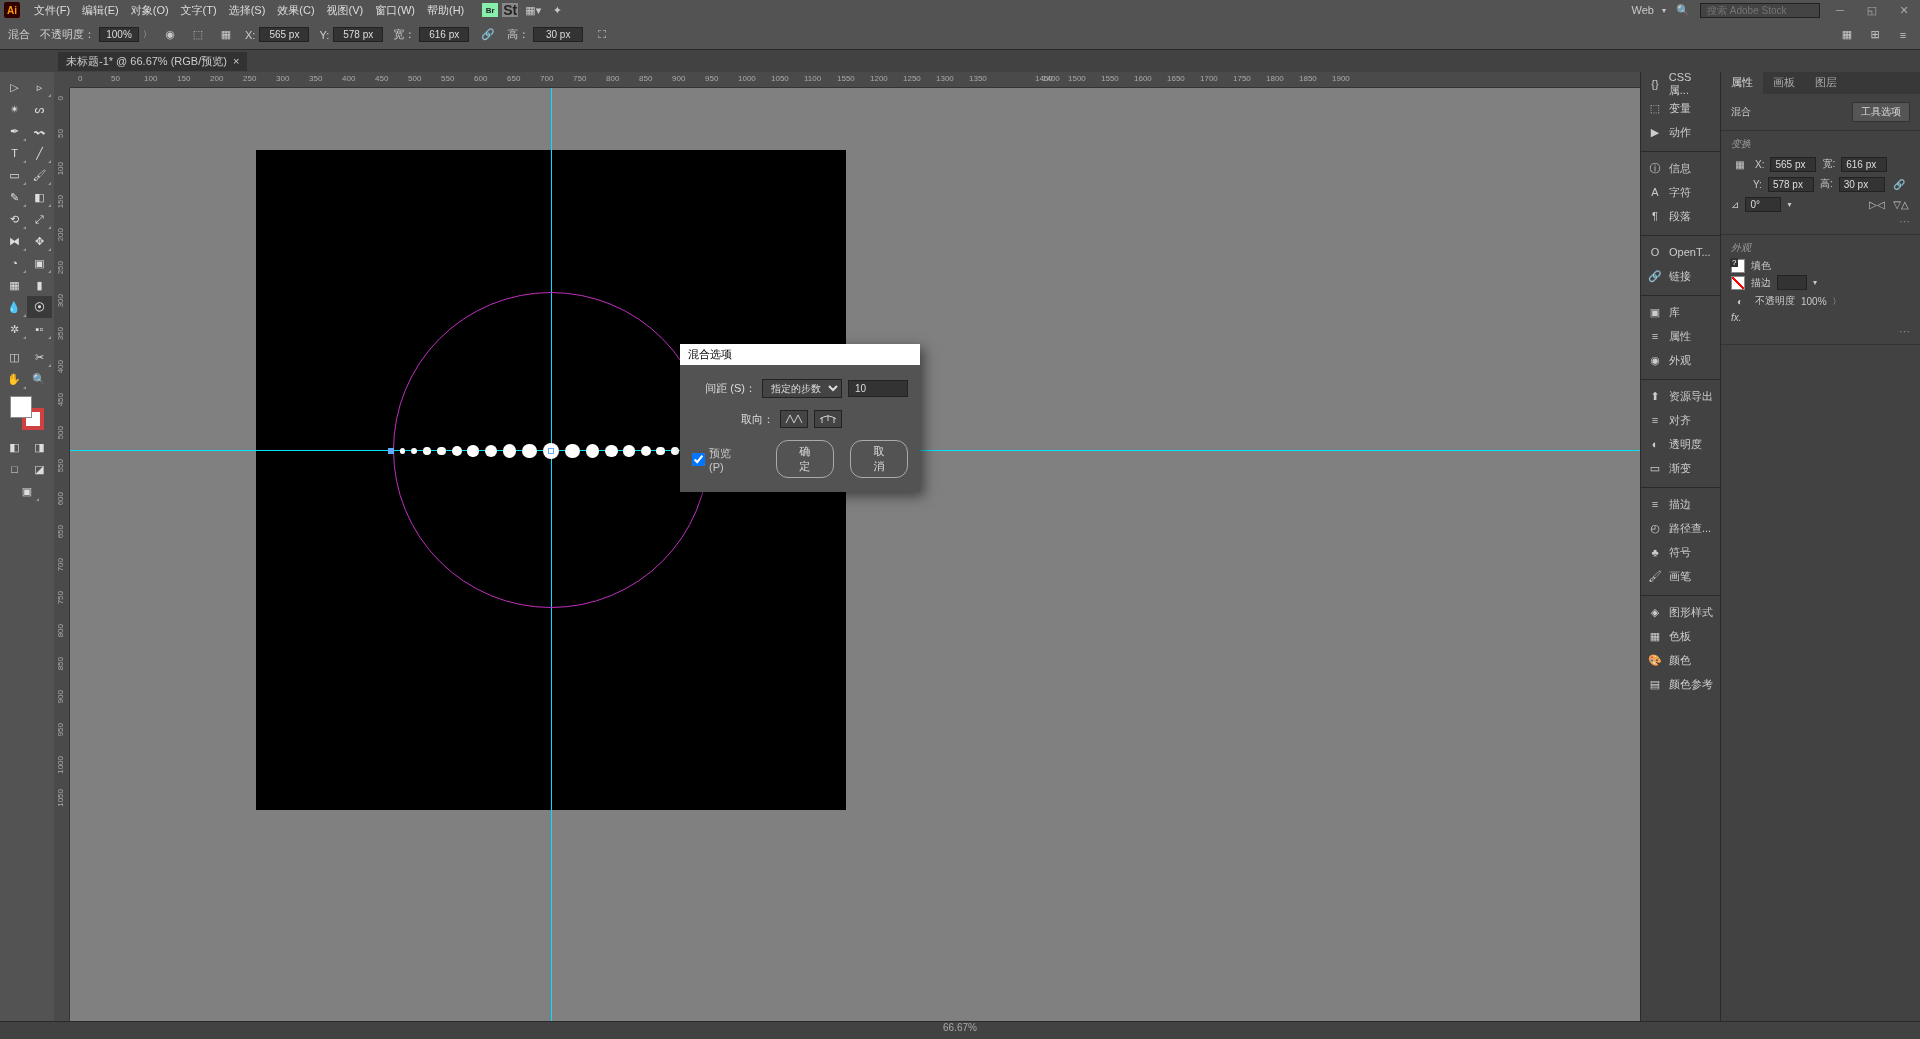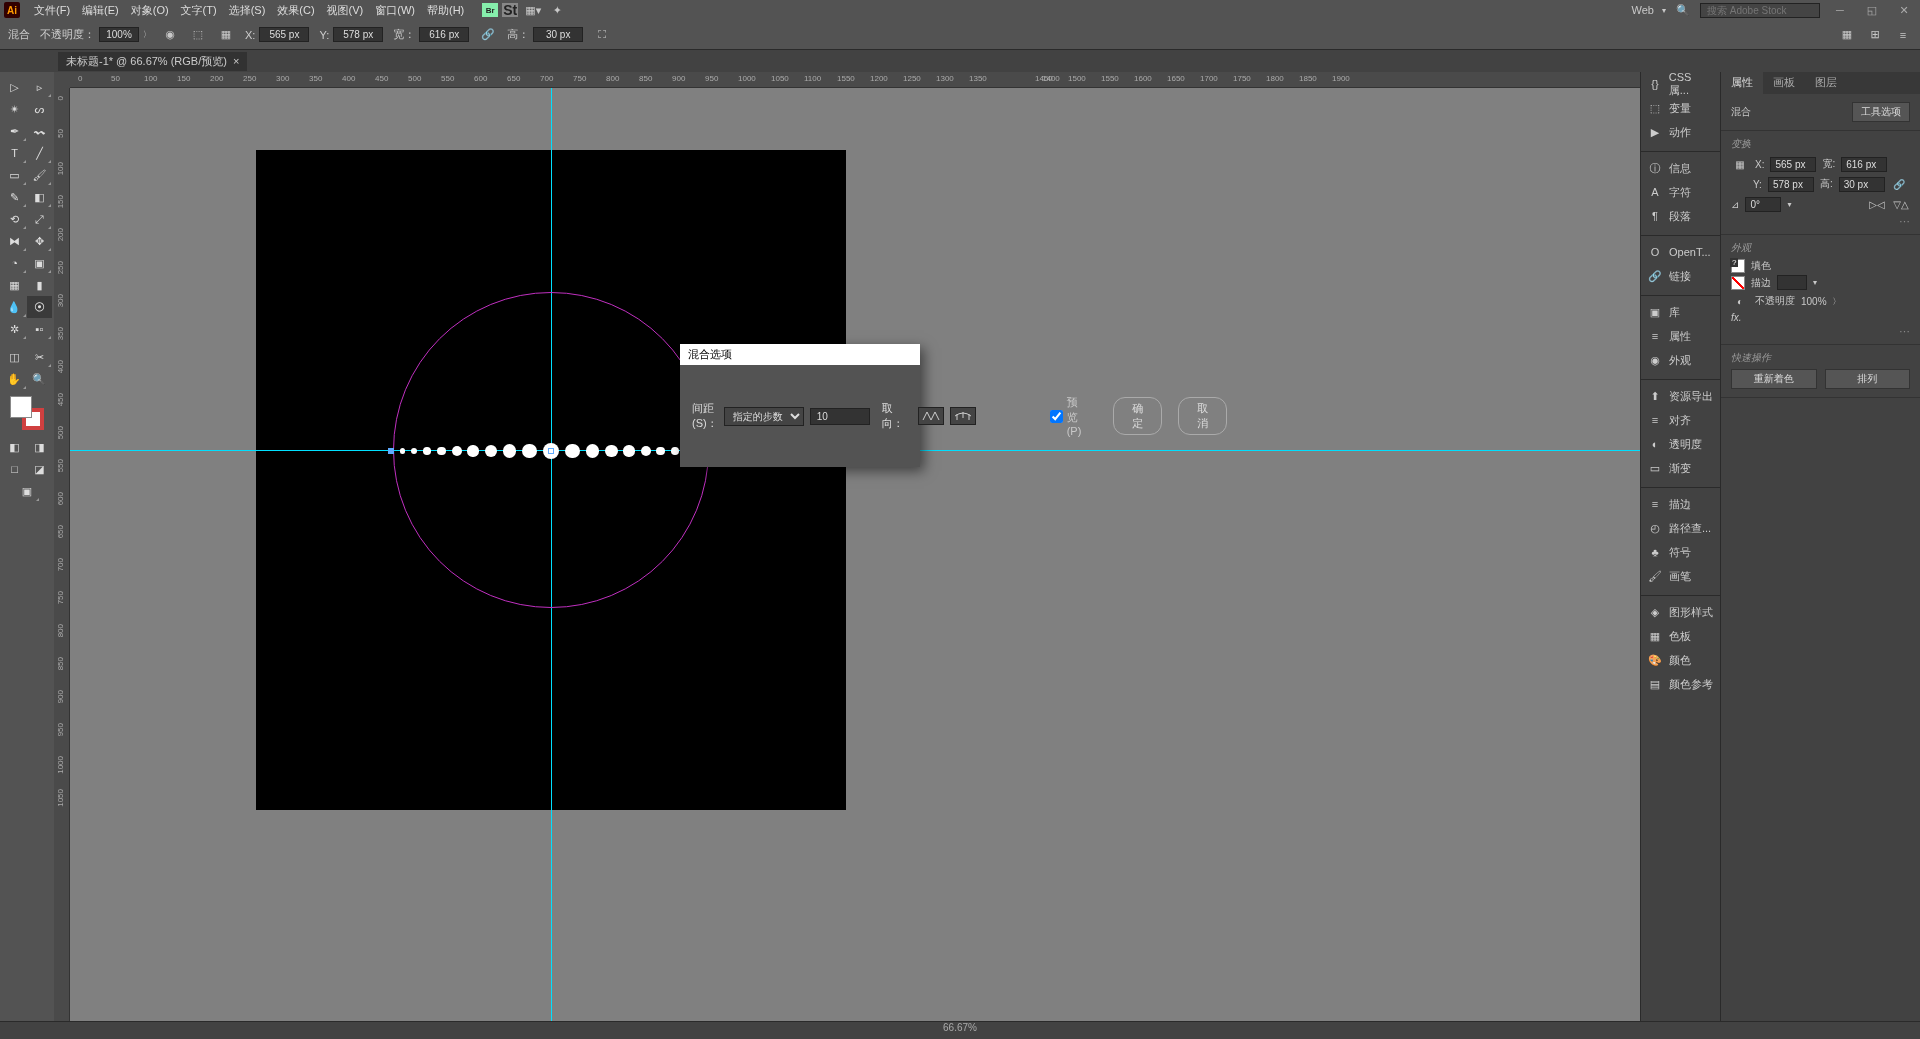--- a/index.html
+++ b/index.html
@@ -48,21 +48,21 @@
 .prop-tab { padding: 3px 10px; cursor: pointer; color: #aaa; font-size: 11px; }
 .prop-tab.active { background: #424242; color: #ddd; }
 .prop-section { padding: 6px 10px; border-bottom: 1px solid #333; }
 .prop-label { font-size: 10px; color: #999; margin-bottom: 4px; font-style: italic; }
 .prop-row { display: flex; align-items: center; gap: 6px; margin: 2px 0; font-size: 10px; }
 .prop-input { background: #333; border: 1px solid #222; color: #ddd; padding: 1px 4px; width: 46px; font-size: 10px; }
 .prop-btn { background: #555; border: 1px solid #333; padding: 2px 8px; cursor: pointer; color: #ddd; font-size: 10px; }
 .statusbar { position: absolute; bottom: 0; left: 0; right: 0; height: 18px; background: #424242; display: flex; align-items: center; padding: 0 8px; gap: 10px; font-size: 10px; color: #aaa; border-top: 1px solid #2a2a2a; flex-direction: column; }
 .dialog { position: absolute; left: 680px; top: 344px; width: 240px; background: #535353; box-shadow: 4px 4px 12px rgba(0,0,0,0.5); }
 .dialog-title { background: #fff; color: #000; padding: 3px 8px; font-size: 11px; }
-.dialog-body { padding: 30px 12px; display: flex; flex-direction: row; gap: 12px; }
+.dialog-body { padding: 14px 12px; display: flex; flex-direction: column; gap: 12px; }
 .dialog-row { display: flex; align-items: center; gap: 6px; font-size: 11px; color: #ddd; justify-content: flex-end; }
 .dialog-select { background: #444; border: 1px solid #222; color: #ddd; padding: 2px 4px; font-size: 10px; }
 .dialog-num { background: #333; border: 1px solid #222; color: #ddd; padding: 2px 6px; width: 60px; font-size: 10px; }
 .dialog-btns { display: flex; align-items: center; gap: 16px; }
 .dialog-btn { border: 1px solid #aaa; background: transparent; border-radius: 12px; padding: 3px 18px; cursor: pointer; color: #ddd; font-size: 11px; }
 .orient-btn { background: #444; border: 1px solid #222; width: 28px; height: 18px; display: flex; align-items: center; justify-content: center; cursor: pointer; }
 .swatch { width: 20px; height: 20px; border: 1px solid #888; }
 .fill-stroke { position: relative; width: 34px; height: 34px; margin: 6px auto; }
 .fill-sw { position: absolute; top: 0; left: 0; width: 22px; height: 22px; background: #fff; border: 1px solid #888; }
 .stroke-sw { position: absolute; bottom: 0; right: 0; width: 22px; height: 22px; background: #fff; border: 4px solid #000; }
@@ -475,27 +475,20 @@
           <span class="ctrl-ico">◐</span>
           <span>不透明度</span>
           <span>100%</span>
           <span style="font-size:8px">〉</span>
         </div>
       <div class="prop-row">
           <span style="font-style:italic">fx.</span>
         </div>
       <div style="text-align:right;color:#888">⋯</div>
     </div>
-    <div class="prop-section">
-      <div class="prop-label">快速操作</div>
-      <div class="prop-row" style="gap:8px">
-        <button class="prop-btn" style="flex:1">重新着色</button>
-        <button class="prop-btn" style="flex:1">排列</button>
-      </div>
-    </div>
   </div>
 </div>
 
 <div class="dialog">
   <div class="dialog-title">混合选项</div>
   <div class="dialog-body">
     <div class="dialog-row">
       <span>间距 (S)：</span>
       <select class="dialog-select"><option>指定的步数</option></select>
       <input class="dialog-num" value="10" style="">

